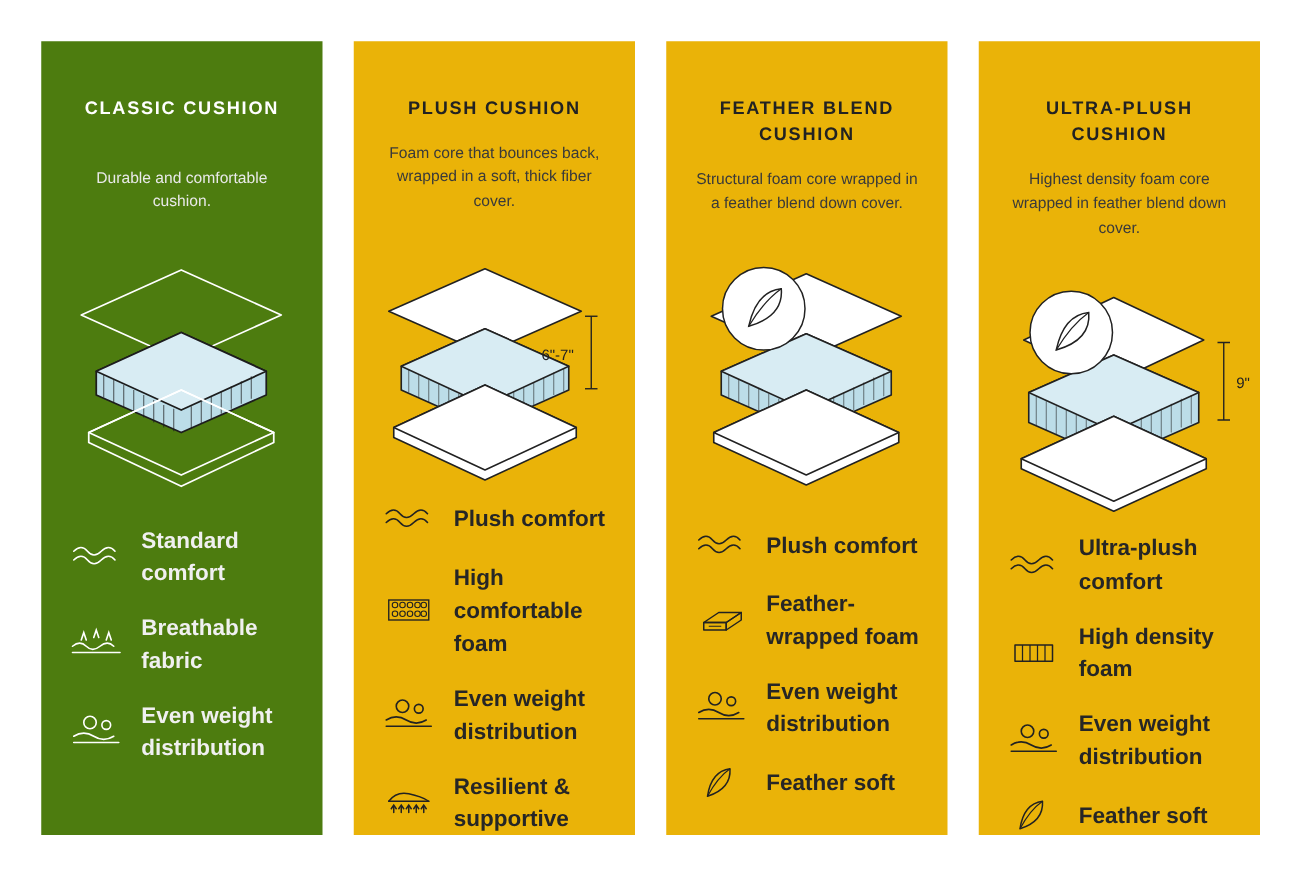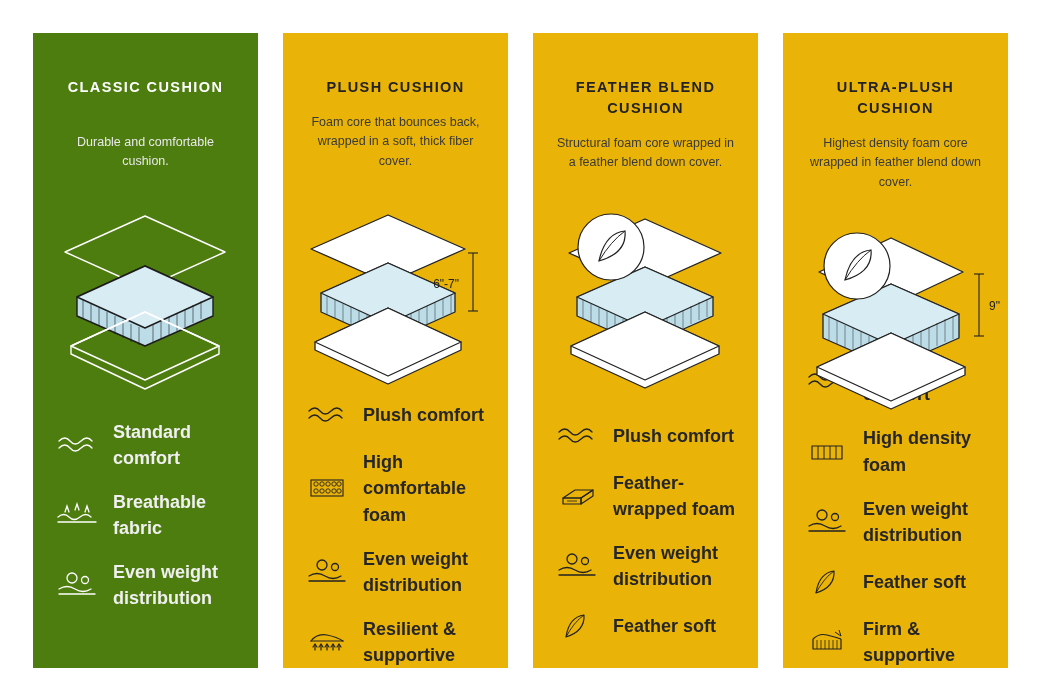--- a/index.html
+++ b/index.html
@@ -446,29 +446,18 @@
         </div>
         <div class="feature">
           <span class="ficon">
             <svg viewBox="0 0 44 30" width="44" height="30" fill="none" stroke="#222222" stroke-width="1.2" stroke-linejoin="round">
               <path d="M11 26 q3 -20 18 -22 q1 16 -18 22 z"></path>
               <path d="M29 4 q-10 7 -18 22" stroke-width="0.9"></path>
             </svg>
           </span>
           <span class="flabel">Feather soft</span>
         </div>
-        <div class="feature">
-          <span class="ficon">
-            <svg viewBox="0 0 44 30" width="44" height="30" fill="none" stroke="#222222" stroke-width="1.2" stroke-linejoin="round">
-              <path d="M8 12 q6 -6 14 -4 q8 2 14 4"></path>
-              <path d="M8 12 v10 h28 v-10"></path>
-              <path d="M12 13 v9 M16 13 v9 M20 13 v9 M24 13 v9 M28 13 v9 M32 13 v9" stroke-width="0.8"></path>
-              <path d="M30 5 l6 4 -2 -6" stroke-width="1"></path>
-            </svg>
-          </span>
-          <span class="flabel">Firm &amp; supportive</span>
-        </div>
       </div>
       <div class="spacer"></div>
     </div>
 
   </div>
 </div>
 
 </body></html>

